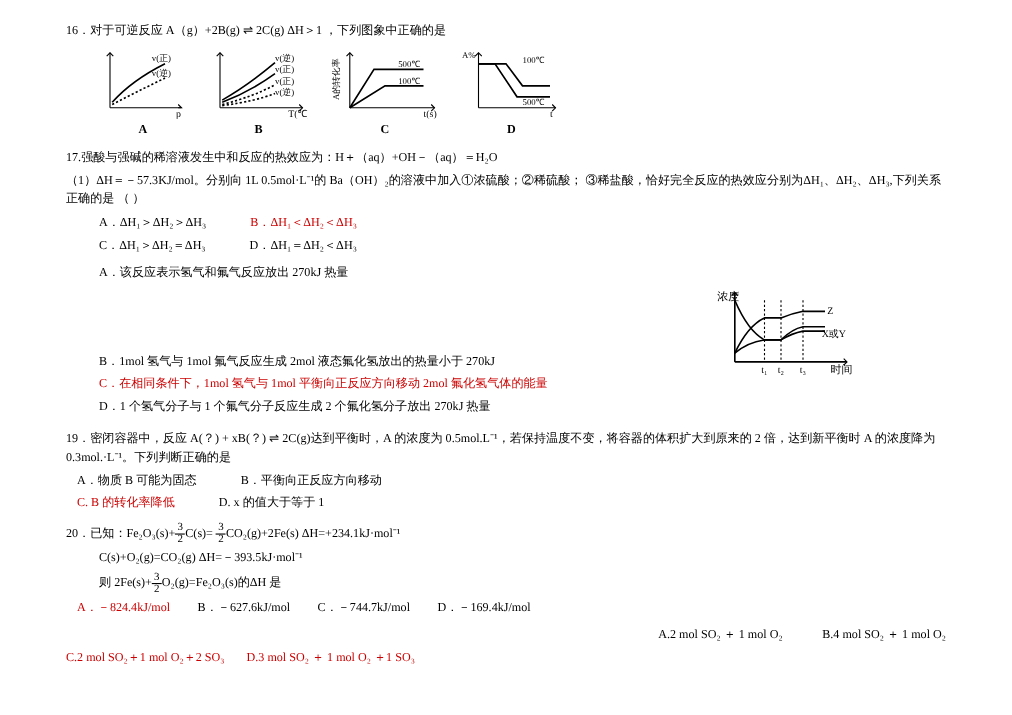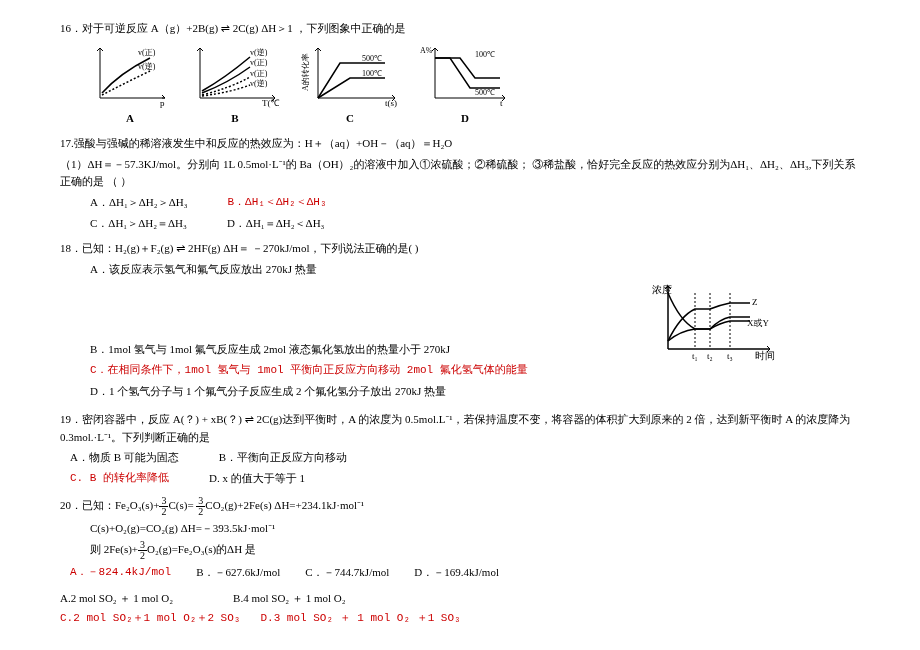--- a/index.html
+++ b/index.html
@@ -9,21 +9,21 @@
       line-height: 1.6;
       padding: 20px 60px;
       width: 920px;
       background: #fff;
       color: #000;
     }
     .question { margin-bottom: 8px; }
     .q-line { margin-bottom: 3px; }
     .options-row { display: flex; gap: 40px; margin-left: 30px; margin-bottom: 3px; }
     .options-row .opt { flex: 0 0 auto; }
-    .red { color: #c00; font-family: Liberation Mono, monospace; }
+    .red { color: #c00; }
     .diagrams-row { display: flex; gap: 20px; margin: 5px 0 5px 30px; align-items: flex-end; text-align: center; }
     .diagram-box { display: flex; flex-direction: column; align-items: center; }
     .diagram-box .label { font-weight: bold; margin-top: 2px; }
     .diagram-inline { float: right; margin: 0 80px 5px 10px; }
     .indent { margin-left: 30px; }
     svg { display: block; }
     .frac { display: inline-flex; flex-direction: column; align-items: center; vertical-align: middle; font-size: 10px; line-height: 1; }
     .frac .num { border-bottom: 1px solid #000; padding: 0 2px; }
     .frac .den { padding: 0 2px; }
     .clearfix::after { content: ""; display: table; clear: both; }
@@ -106,21 +106,20 @@
     <span class="opt">A．ΔH₁＞ΔH₂＞ΔH₃</span>
     <span class="opt red">B．ΔH₁＜ΔH₂＜ΔH₃</span>
   </div>
   <div class="options-row">
     <span class="opt">C．ΔH₁＞ΔH₂＝ΔH₃</span>
     <span class="opt">D．ΔH₁＝ΔH₂＜ΔH₃</span>
   </div>
 </div>
 
 <div class="question clearfix">
-  <div class="q-line">18．已知：H₂(g)＋F₂(g)  ⇌  2HF(g)    ΔH＝ －270kJ/mol，下列说法正确的是(     )</div>
   <div class="q-line indent">A．该反应表示氢气和氟气反应放出 270kJ 热量</div>
   <div class="diagram-inline">
     <svg width="130" height="80">
       <line x1="18" y1="68" x2="120" y2="68" stroke="#000" stroke-width="1.5"></line>
       <line x1="18" y1="68" x2="18" y2="5" stroke="#000" stroke-width="1.5"></line>
       <polyline points="117,65 120,68 117,71" fill="none" stroke="#000"></polyline>
       <polyline points="15,8 18,5 21,8" fill="none" stroke="#000"></polyline>
       <text x="2" y="12" font-size="10">浓度</text>
       <text x="105" y="78" font-size="10">时间</text>
       <path d="M18,12 Q30,40 45,48 L60,48 Q70,38 80,36 L100,36" fill="none" stroke="#000" stroke-width="1.5"></path>
@@ -174,21 +173,21 @@
   </div>
   <div class="options-row" style="margin-left:10px; gap:25px;">
     <span class="opt red">A．－824.4kJ/mol</span>
     <span class="opt">B．－627.6kJ/mol</span>
     <span class="opt">C．－744.7kJ/mol</span>
     <span class="opt">D．－169.4kJ/mol</span>
   </div>
 </div>
 
 <div class="question">
-  <div class="options-row" style="margin-left:0; gap:60px;">
+  <div class="options-row" style="margin-left:0; gap:36px;justify-content:flex-end;">
     <span class="opt">A.2 mol SO₂ ＋ 1 mol O₂</span>
     <span class="opt">B.4 mol SO₂ ＋ 1 mol O₂</span>
   </div>
   <div class="options-row" style="margin-left:0; gap:20px;">
     <span class="opt red">C.2 mol SO₂＋1 mol O₂＋2 SO₃</span>
     <span class="opt red">D.3 mol SO₂ ＋ 1 mol O₂ ＋1 SO₃</span>
   </div>
 </div>
 
 </body></html>

